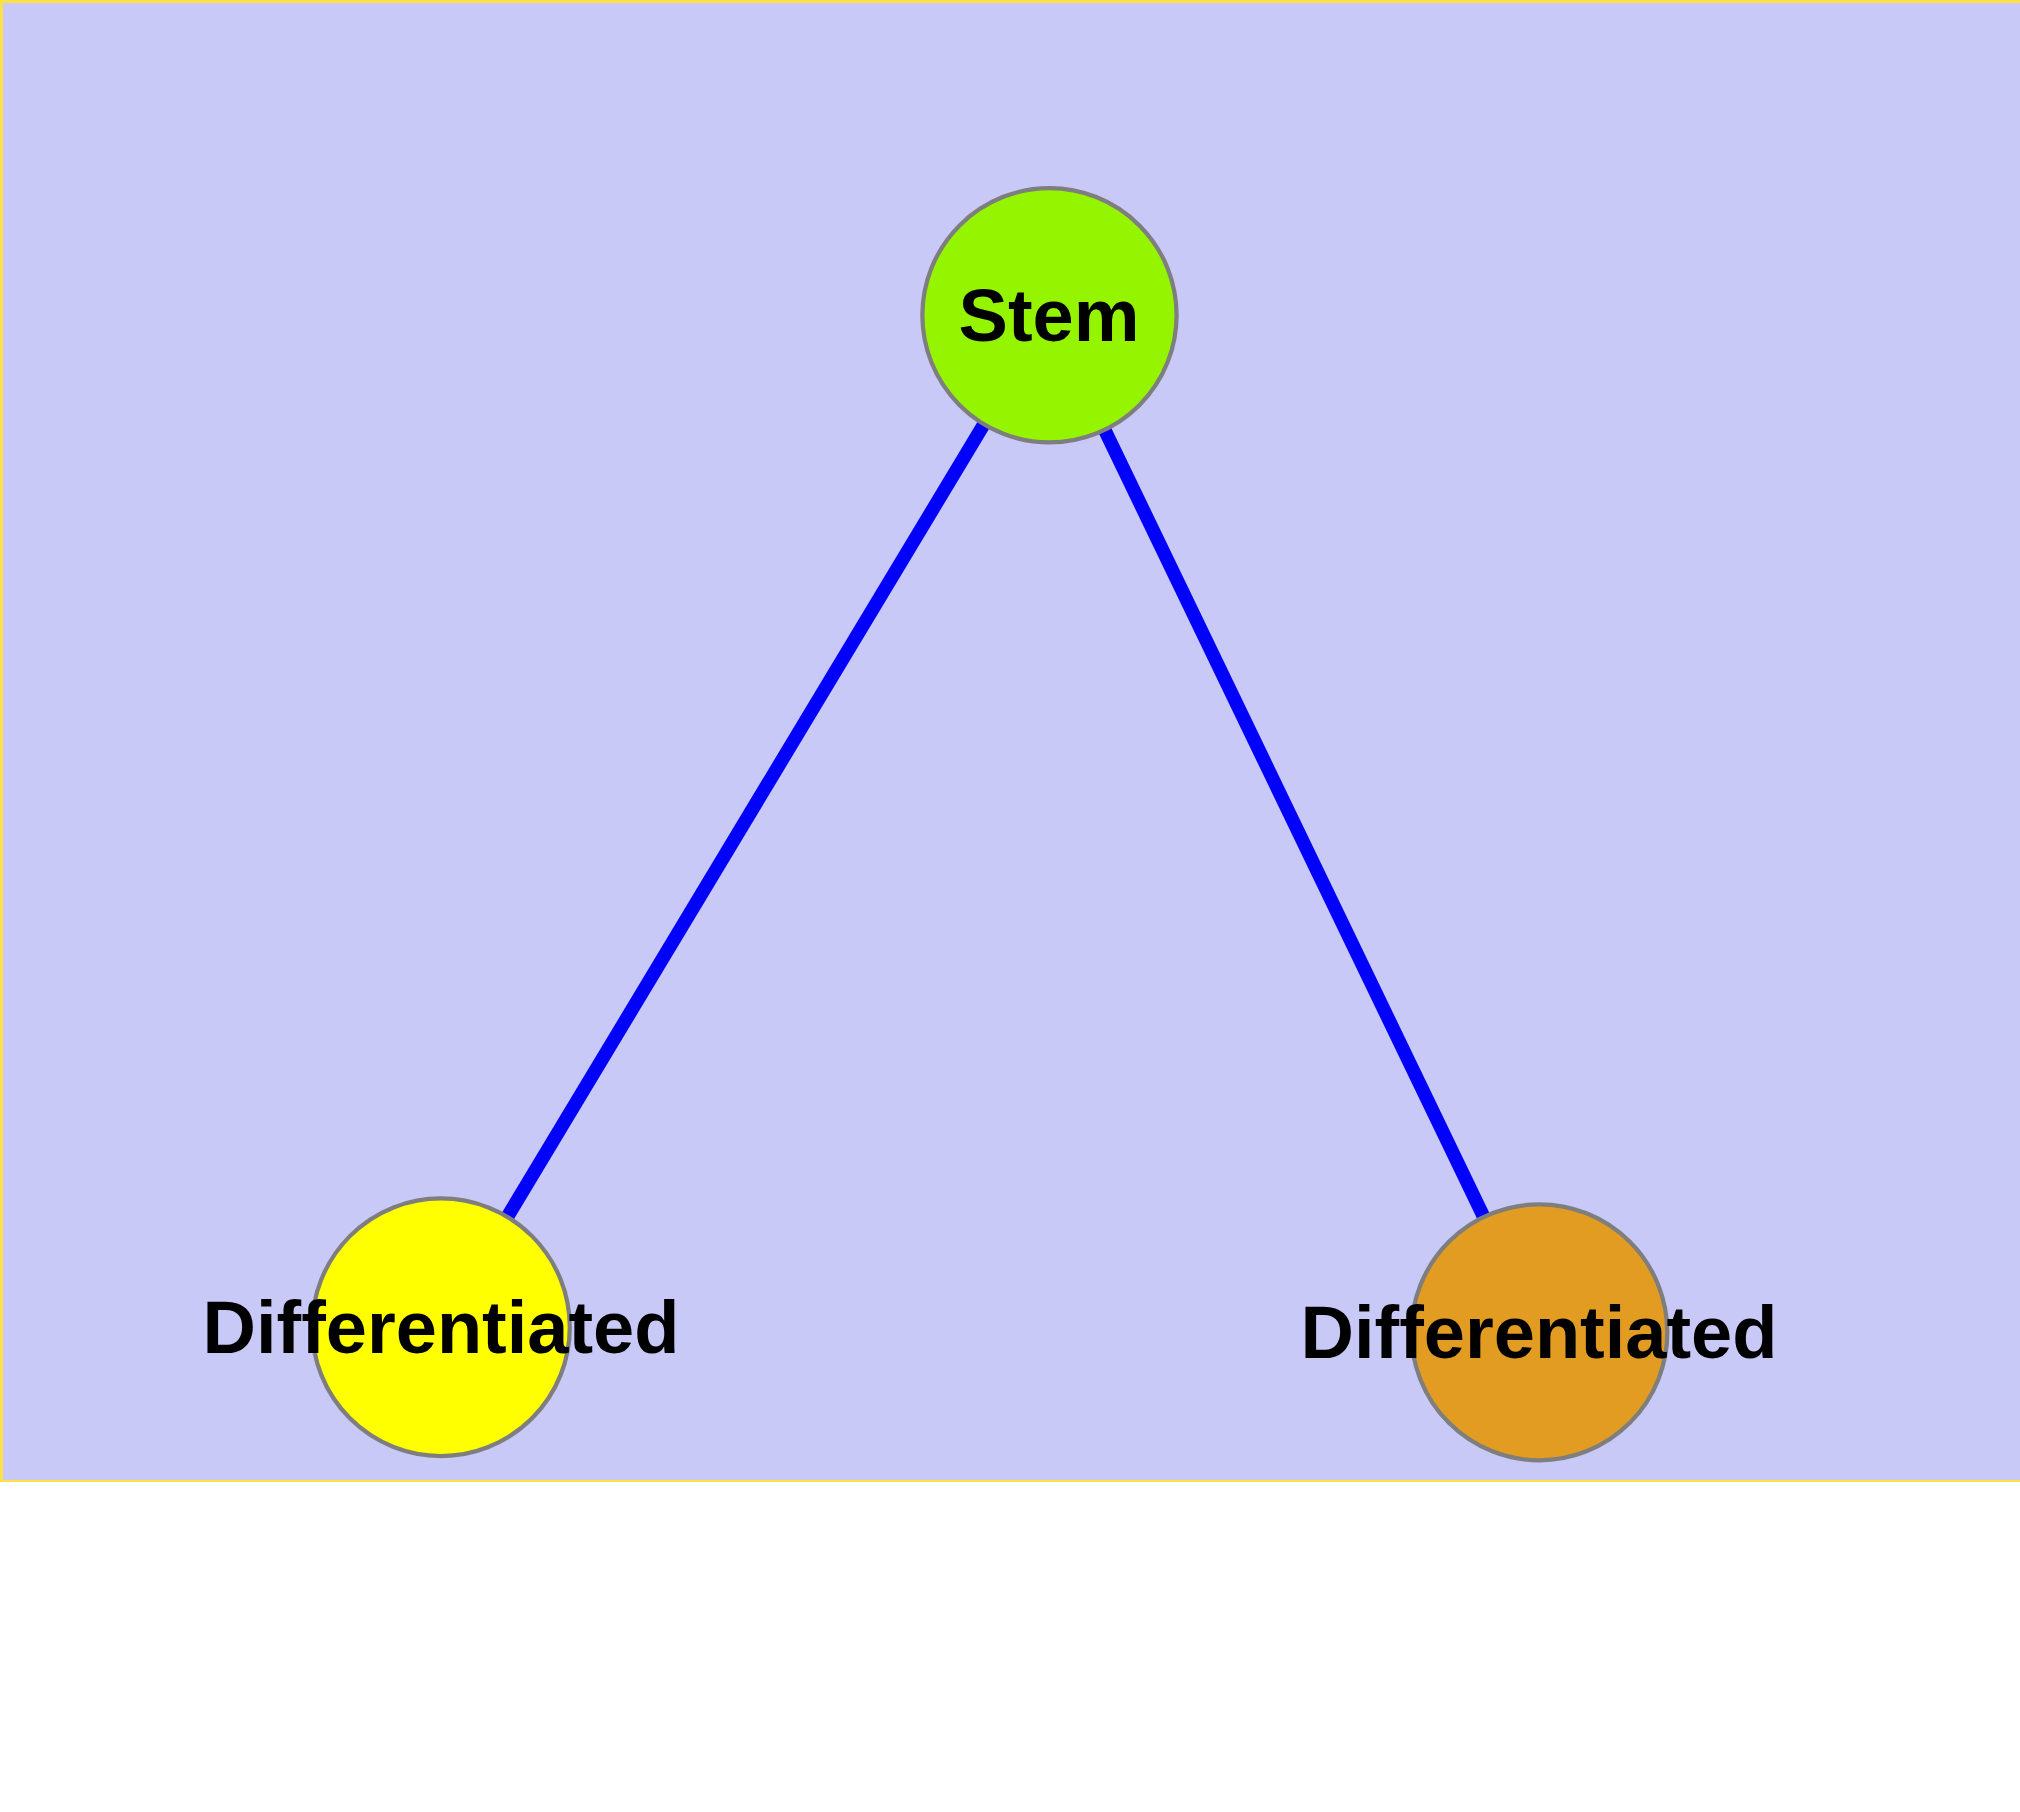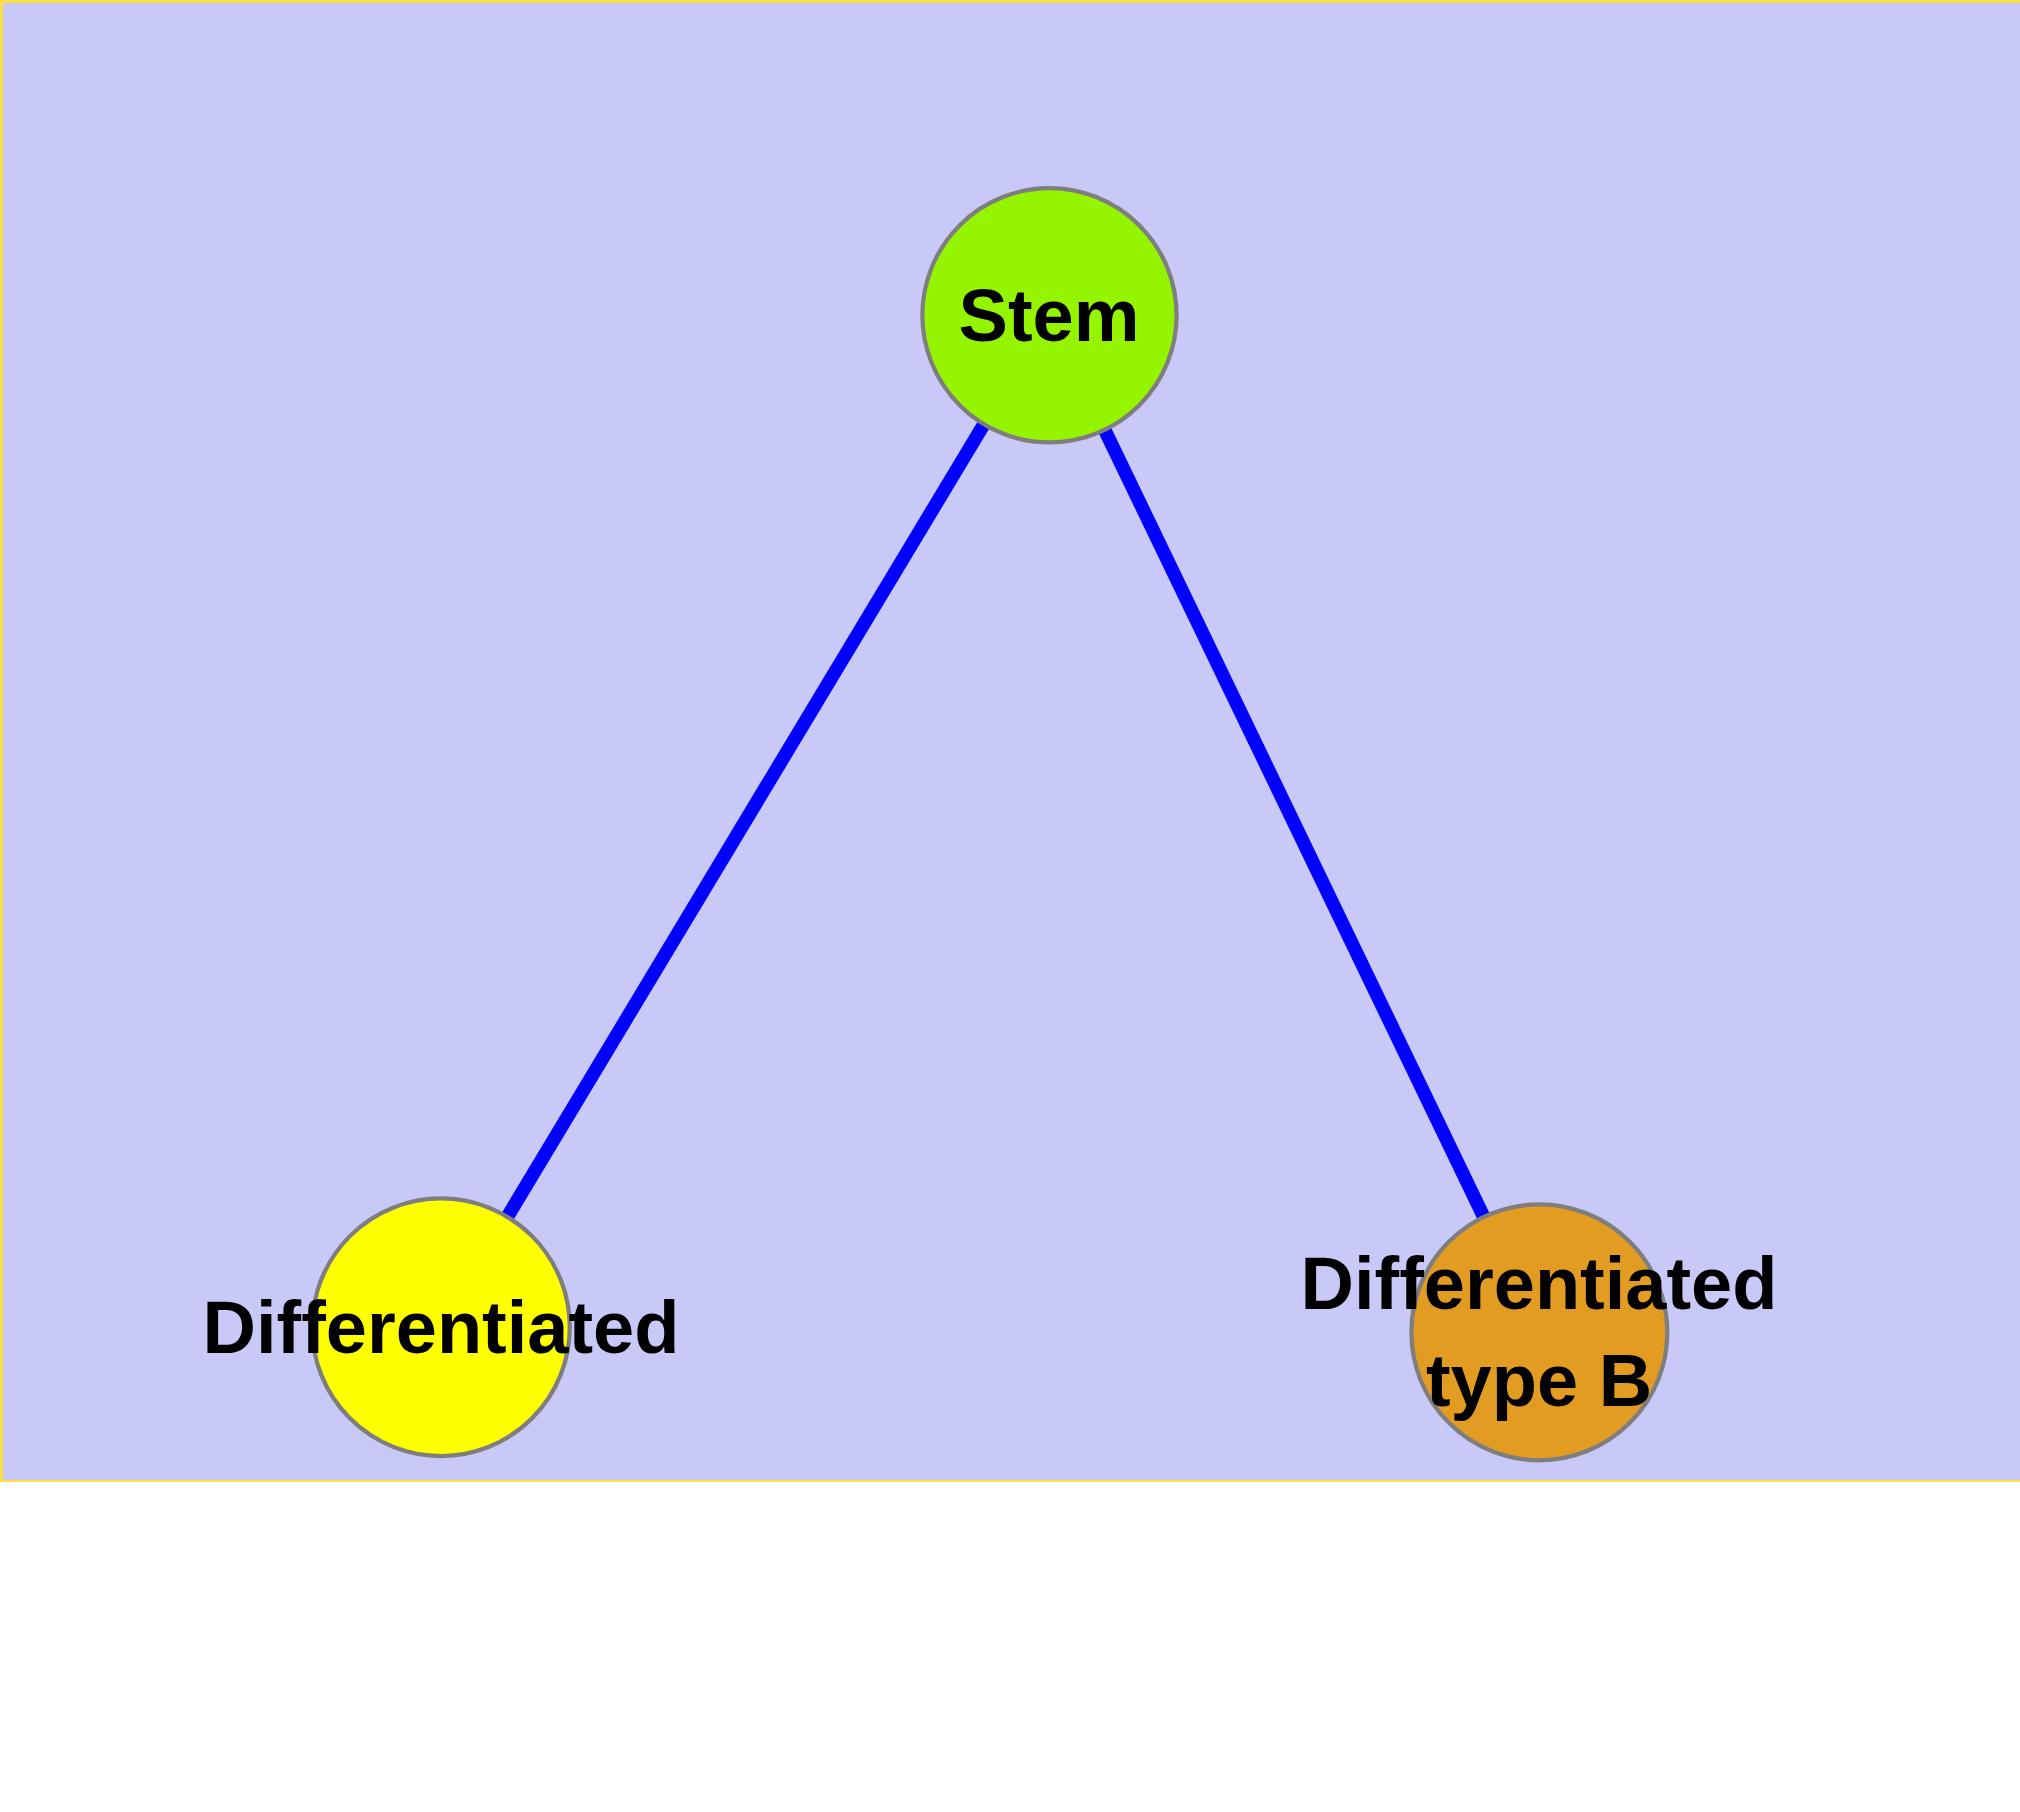--- a/index.html
+++ b/index.html
@@ -63,16 +63,15 @@
     <span class="line">Stem</span>
     <span class="line"></span>
   </div>
 
   <div class="node-label" style="left: 441px; top: 1327px; color: rgb(0, 0, 0);">
     <span class="line">Differentiated</span>
   </div>
 
   <div class="node-label" style="left: 1539px; top: 1332px; color: rgb(0, 0, 0);">
     <span class="line">Differentiated</span>
-    <span class="line">type B</span>
   </div>
 </div>
 
 
 </body></html>

